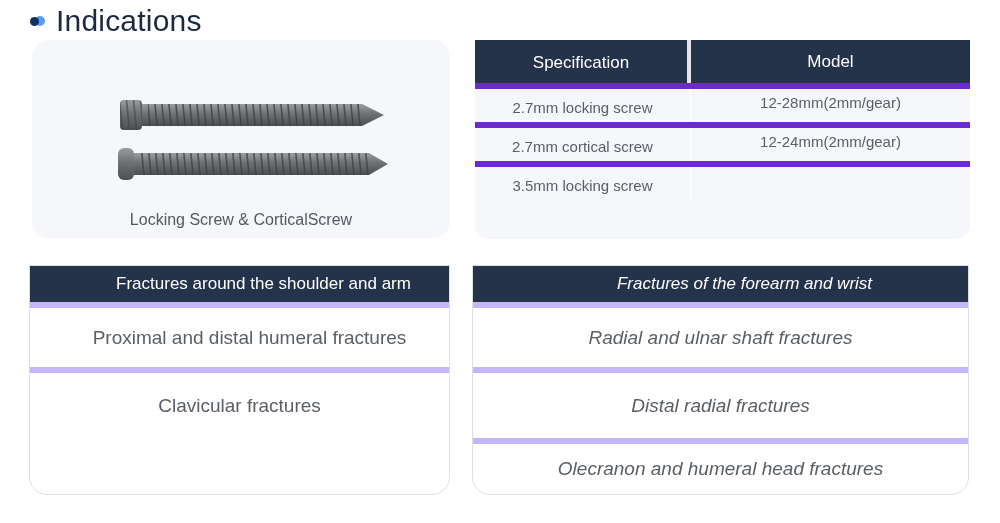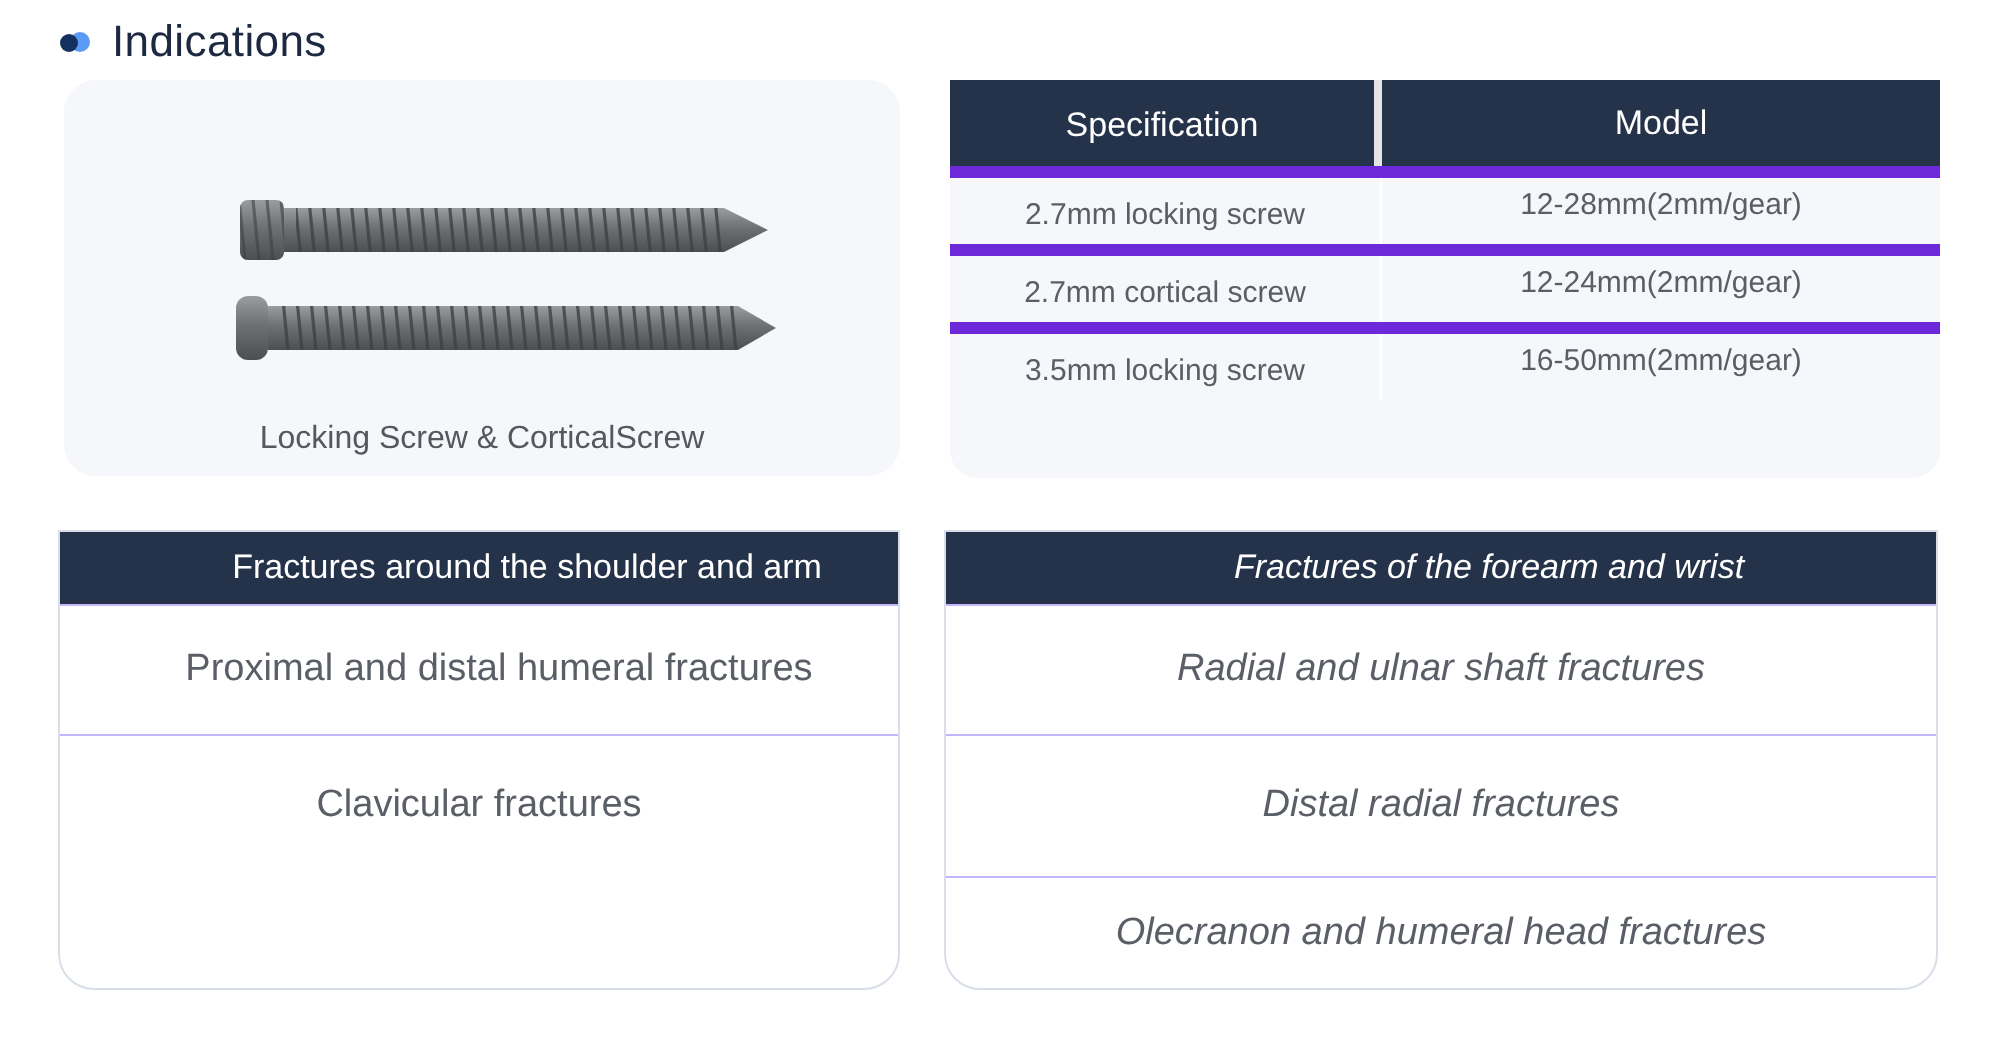--- a/index.html
+++ b/index.html
@@ -3,41 +3,41 @@
 <meta charset="utf-8">
 <style>
   * { box-sizing: border-box; margin: 0; padding: 0; }
   html, body { width: 1000px; height: 523px; background: #ffffff; overflow: hidden; }
   body { position: relative; font-family: "Liberation Sans", "DejaVu Sans", sans-serif; color: #5a5e66; }
 
   .title-row { position: absolute; left: 29px; top: 4px; height: 34px; display: flex; align-items: center; }
   .dots { position: relative; width: 18px; height: 12px; margin-right: 9px; }
   .dot-dark { position: absolute; left: 1px; top: 2px; width: 9px; height: 9px; border-radius: 50%; background: #14305e; }
   .dot-blue { position: absolute; left: 6px; top: 1px; width: 10px; height: 10px; border-radius: 50%; background: #5b9bf5; }
-  .page-title { font-size: 22px; color: #1d2940; font-weight: 400; letter-spacing: 0.2px; }
+  .page-title { font-size: 30px; color: #1d2940; font-weight: 400; letter-spacing: 0.2px; }
 
   .image-card { position: absolute; left: 32px; top: 40px; width: 418px; height: 198px; background: #f6f7fa; border-radius: 16px; }
   .screw-art { position: absolute; left: 86px; top: 55px; width: 270px; height: 90px; }
   .image-caption { position: absolute; left: 0; right: 0; top: 171px; text-align: center; font-size: 16px; color: #55585f; }
 
   .spec-card { position: absolute; left: 475px; top: 40px; width: 495px; height: 199px; background: #f6f7fa; border-radius: 0 0 14px 14px; overflow: hidden; }
   .spec-head { display: flex; height: 43px; background: #24324a; }
   .spec-head div { color: #ffffff; font-size: 17px; display: flex; align-items: center; justify-content: center; }
   .spec-head .c1 { width: 216px; border-right: 4px solid #e5e5e5; padding-top: 2px; }
   .spec-head .c2 { flex: 1; }
   .spec-row { display: flex; height: 39px; border-top: 6px solid #6d28d9; }
   .spec-row div { font-size: 15px; color: #5a5e66; display: flex; align-items: center; justify-content: center; }
   .spec-row .c1 { width: 216px; border-right: 1px solid #ffffff; padding-top: 4px; }
   .spec-row .c2 { flex: 1; padding-bottom: 6px; }
 
   .ind-card { position: absolute; top: 265px; border: 1px solid #d9dfe9; border-radius: 0 0 18px 18px; background: #ffffff; overflow: hidden; }
   .ind-left { left: 29px; width: 421px; height: 230px; }
   .ind-right { left: 472px; width: 497px; height: 230px; font-style: italic; }
   .ind-head { height: 36px; background: #24324a; color: #ffffff; font-size: 17px; display: flex; align-items: center; justify-content: center; padding-left: 48px; }
-  .ind-item { display: flex; align-items: center; justify-content: center; font-size: 19px; color: #5a5e66; border-top: 1px solid #c4b5fd; }
+  .ind-item { display: flex; align-items: center; justify-content: center; font-size: 19px; color: #5a5e66; border-top: 6px solid #c4b5fd; }
   .ind-item:first-of-type { border-top: none; }
   .h1 { height: 65px; }
   .h2 { height: 71px; }
   .h3 { height: 56px; }
   .ind-left .i1 { padding-left: 20px; }
 </style>
 </head>
 <body>
 
 <div class="title-row">
@@ -85,21 +85,20 @@
   <div class="spec-row">
     <div class="c1">2.7mm locking screw</div>
     <div class="c2">12-28mm(2mm/gear)</div>
   </div>
   <div class="spec-row">
     <div class="c1">2.7mm cortical screw</div>
     <div class="c2">12-24mm(2mm/gear)</div>
   </div>
   <div class="spec-row">
     <div class="c1">3.5mm locking screw</div>
-    <div class="c2">16-50mm(2mm/gear)</div>
   </div>
 </div>
 
 <div class="ind-card ind-left">
   <div class="ind-head">Fractures around the shoulder and arm</div>
   <div class="ind-item h1 i1">Proximal and distal humeral fractures</div>
   <div class="ind-item h2">Clavicular fractures</div>
 </div>
 
 <div class="ind-card ind-right">

